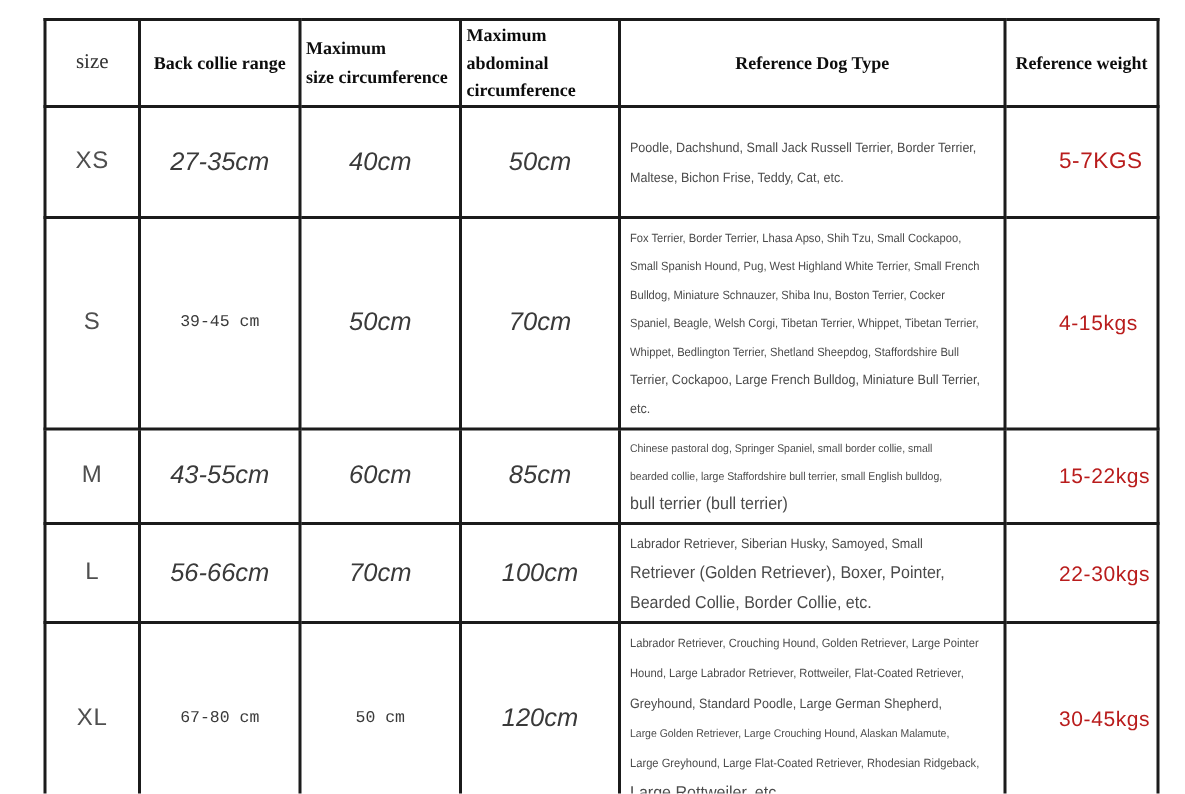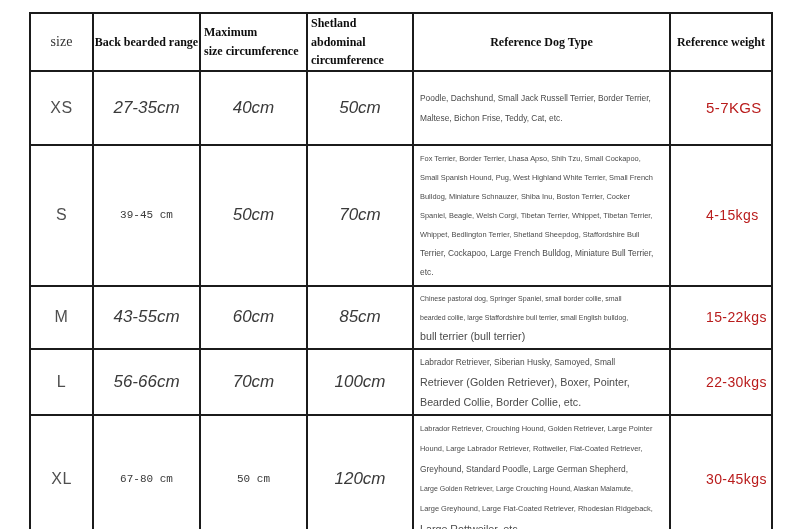--- a/index.html
+++ b/index.html
@@ -83,27 +83,27 @@
       <col style="width:63px">
       <col style="width:107px">
       <col style="width:107px">
       <col style="width:106px">
       <col style="width:257px">
       <col style="width:102px">
     </colgroup>
     <tbody>
       <tr class="h-hdr">
         <th class="th-size">size</th>
-        <th>Back bearded range</th>
+        <th>Back collie range</th>
         <th class="th-left">
           <div>Maximum</div>
           <div>size circumference</div>
         </th>
         <th class="th-left">
-          <div>Shetland abdominal</div>
+          <div>Maximum abdominal</div>
           <div>circumference</div>
         </th>
         <th>Reference Dog Type</th>
         <th>Reference weight</th>
       </tr>
 
       <tr class="h-xs">
         <td class="size-cell">XS</td>
         <td class="val val-l">27-35cm</td>
         <td class="val val-l">40cm</td>

